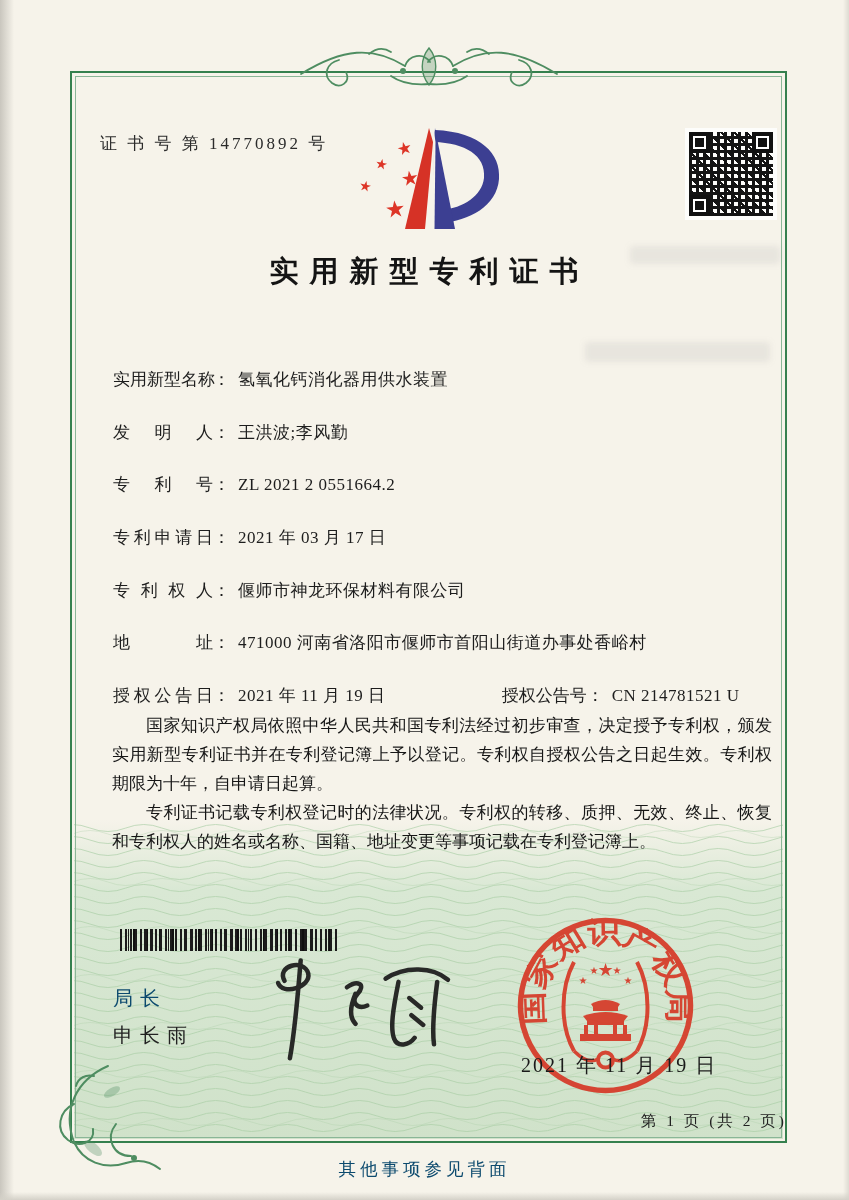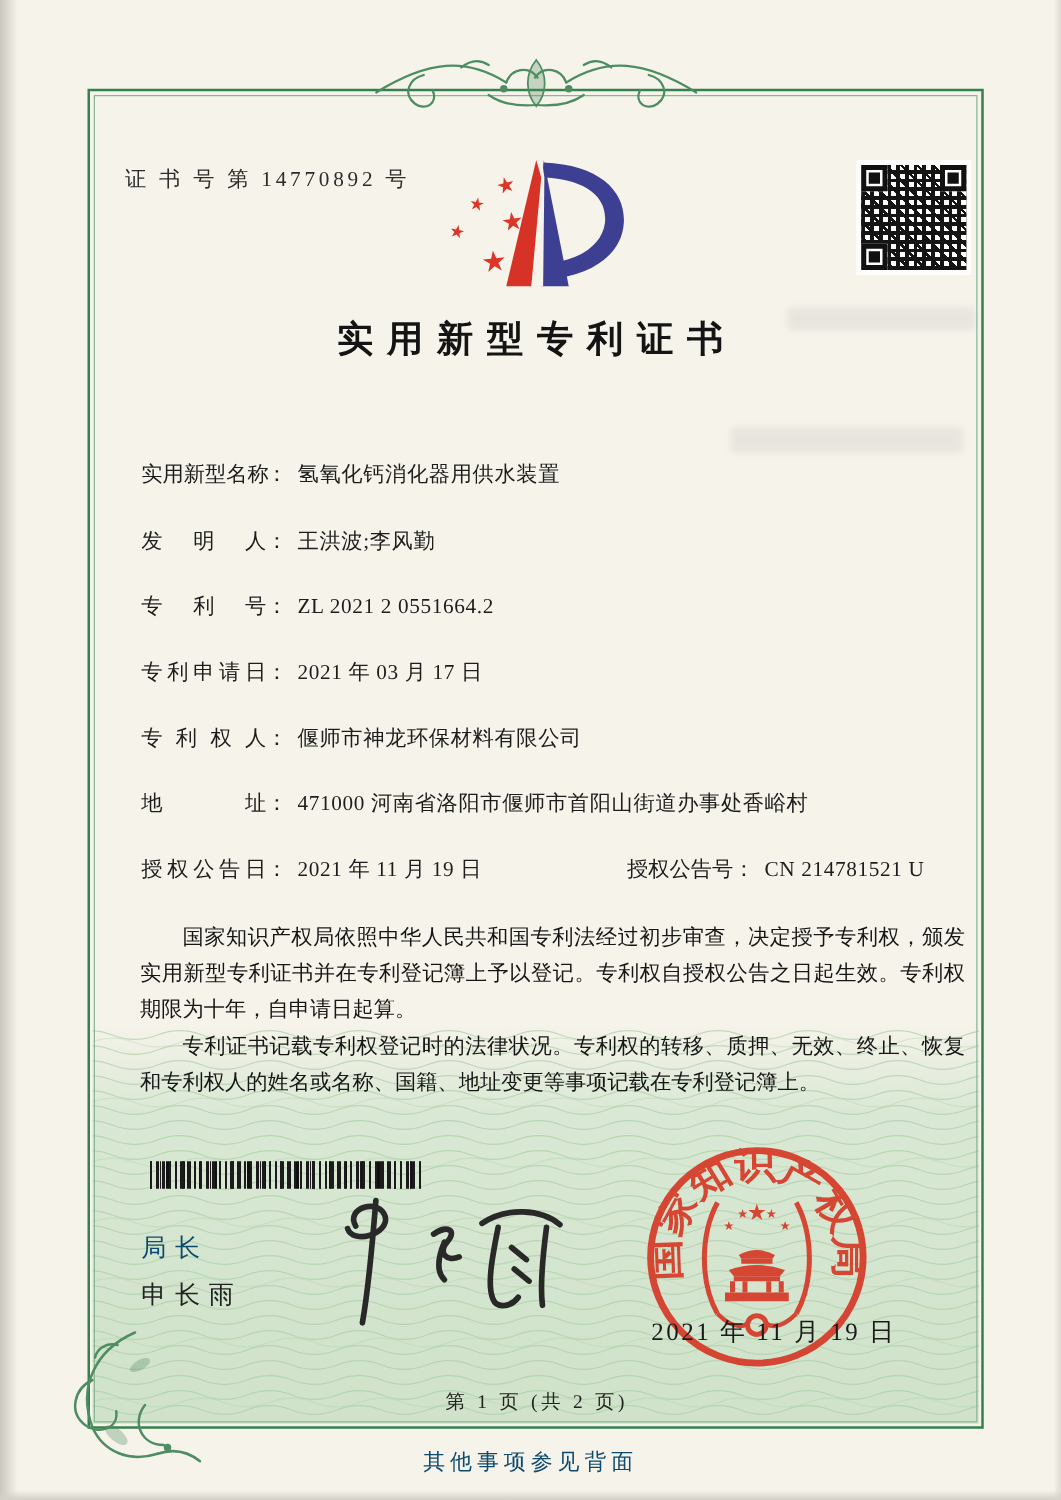--- a/index.html
+++ b/index.html
@@ -48,37 +48,37 @@
   .title{position:absolute;left:72px;right:62px;top:252px;text-align:center;
     font-size:29px;font-weight:bold;letter-spacing:11px;color:#141414;z-index:3;}
 
   .frow{position:absolute;left:113px;right:70px;font-size:17px;color:#1d1d1d;z-index:3;white-space:nowrap;}
   .flabel{display:inline-block;width:100px;text-align:justify;text-align-last:justify;vertical-align:top;}
   .fcolon{display:inline-block;margin-right:8px;}
   .fvalue{letter-spacing:.5px;}
   .fpair2{margin-left:116px;}
 
   .body-text{position:absolute;left:112px;width:660px;top:711px;z-index:3;
-    font-size:17px;line-height:29px;color:#161616;text-align:justify;margin-top:24px;}
+    font-size:17px;line-height:29px;color:#161616;text-align:justify;}
   .body-text p{margin:0;text-indent:2em;}
 
   .barcode{position:absolute;left:120px;top:929px;width:218px;height:22px;z-index:3;
     background:
       repeating-linear-gradient(90deg,#1b1b1b 0 2px,transparent 2px 5px),
       repeating-linear-gradient(90deg,#1b1b1b 0 1px,transparent 1px 8px),
       repeating-linear-gradient(90deg,#101010 0 2px,transparent 2px 13px);}
 
   .signer-title{position:absolute;left:113px;top:985px;font-size:20px;letter-spacing:7px;color:#0c4a6e;z-index:3;}
   .signer-name{position:absolute;left:113px;top:1022px;font-size:20px;letter-spacing:7px;color:#222;z-index:3;}
   .signature{position:absolute;left:248px;top:948px;width:215px;height:128px;z-index:3;}
 
   .seal{position:absolute;left:508px;top:908px;width:195px;height:195px;z-index:3;opacity:.93;}
   .seal-date{position:absolute;left:521px;top:1052px;font-size:20px;letter-spacing:2px;color:#1a1a1a;z-index:4;white-space:nowrap;}
 
-  .page-info{position:absolute;left:72px;right:62px;top:1111px;text-align:center;
+  .page-info{position:absolute;left:72px;right:62px;top:1111px;text-align:right;
     font-size:15.5px;letter-spacing:3px;color:#222;z-index:3;}
   .back-note{position:absolute;left:0;right:0;top:1157px;text-align:center;
     font-size:17.5px;letter-spacing:4px;color:#0c4a6e;z-index:3;}
 
   .ornament{position:absolute;left:299px;top:36px;width:260px;height:62px;z-index:3;}
   .corner-flourish{position:absolute;left:46px;top:1062px;width:122px;height:128px;z-index:3;}
 </style>
 </head>
 <body>
 

